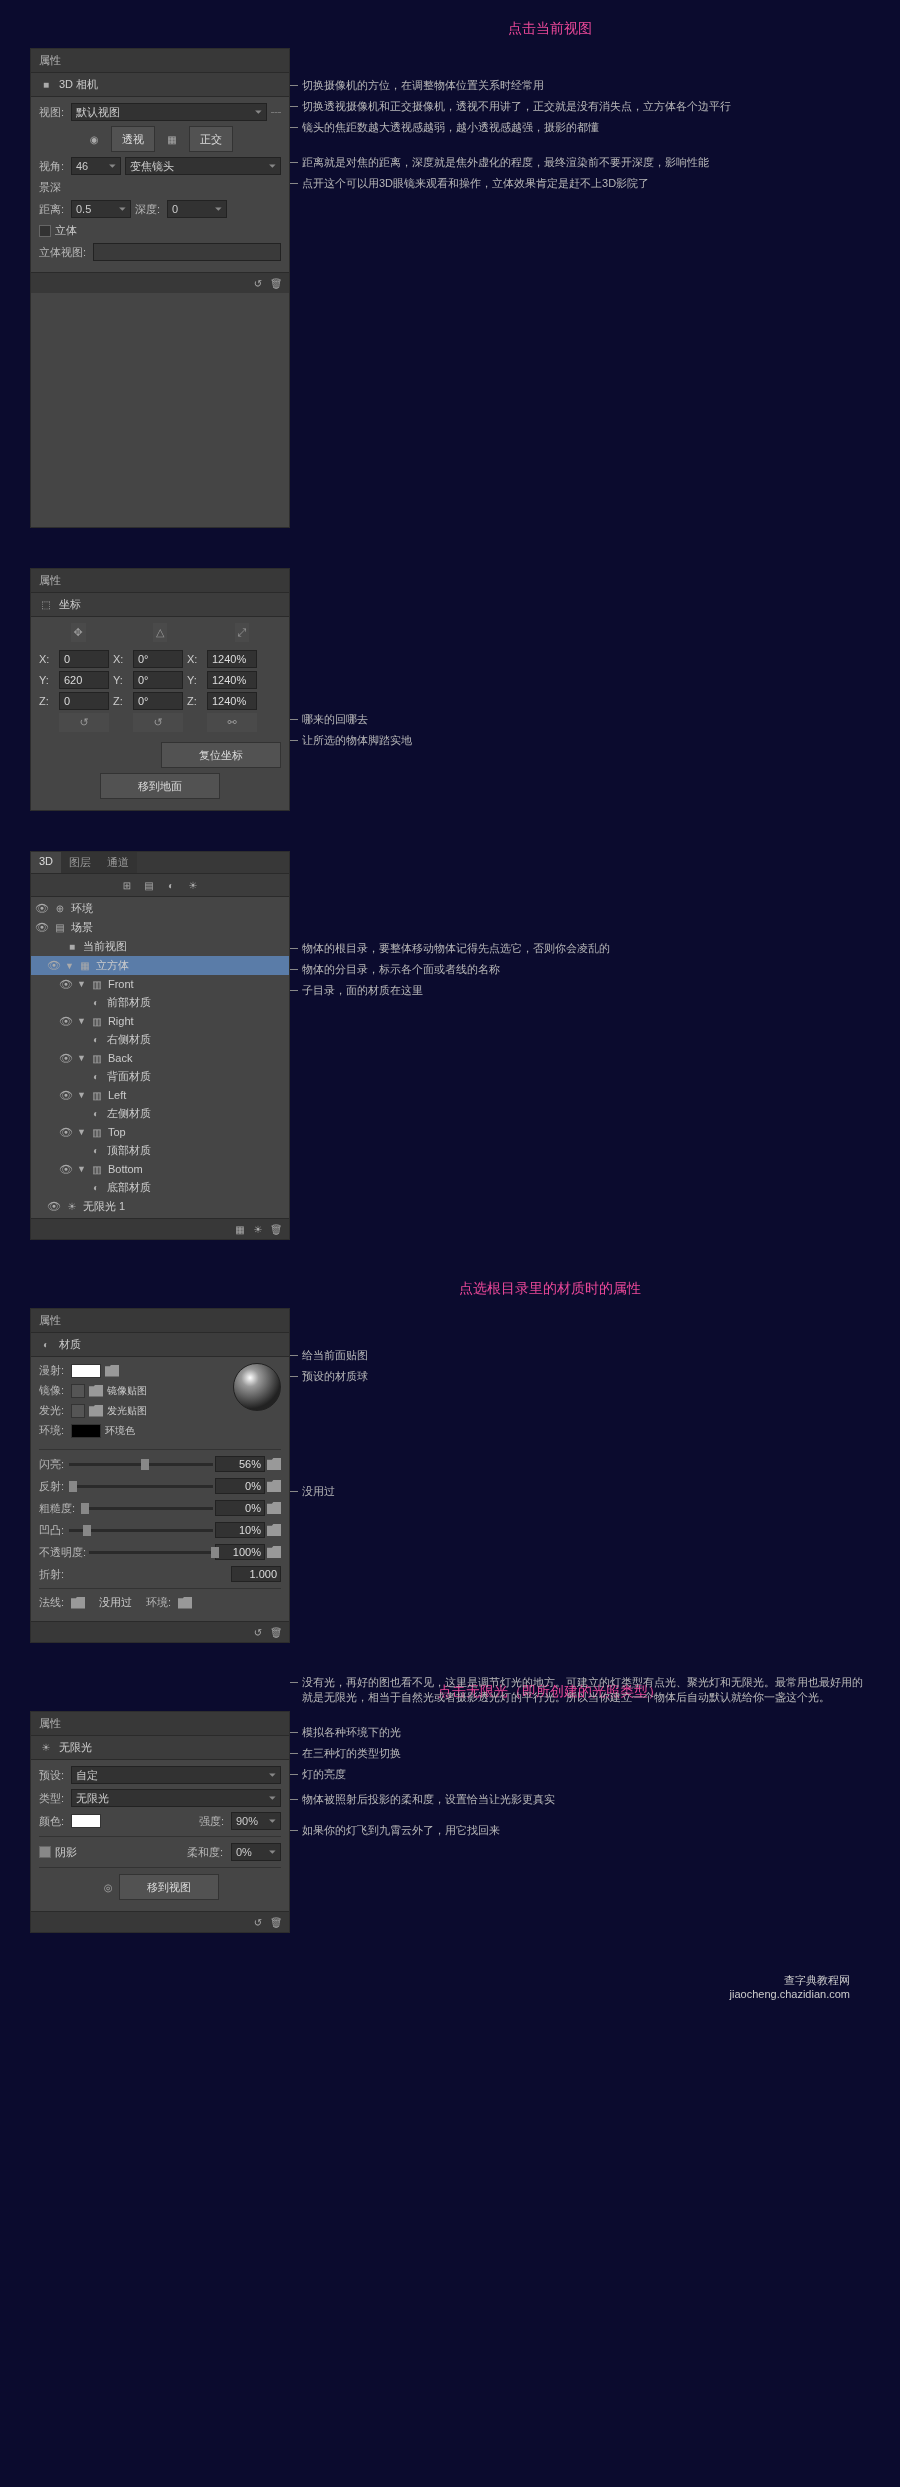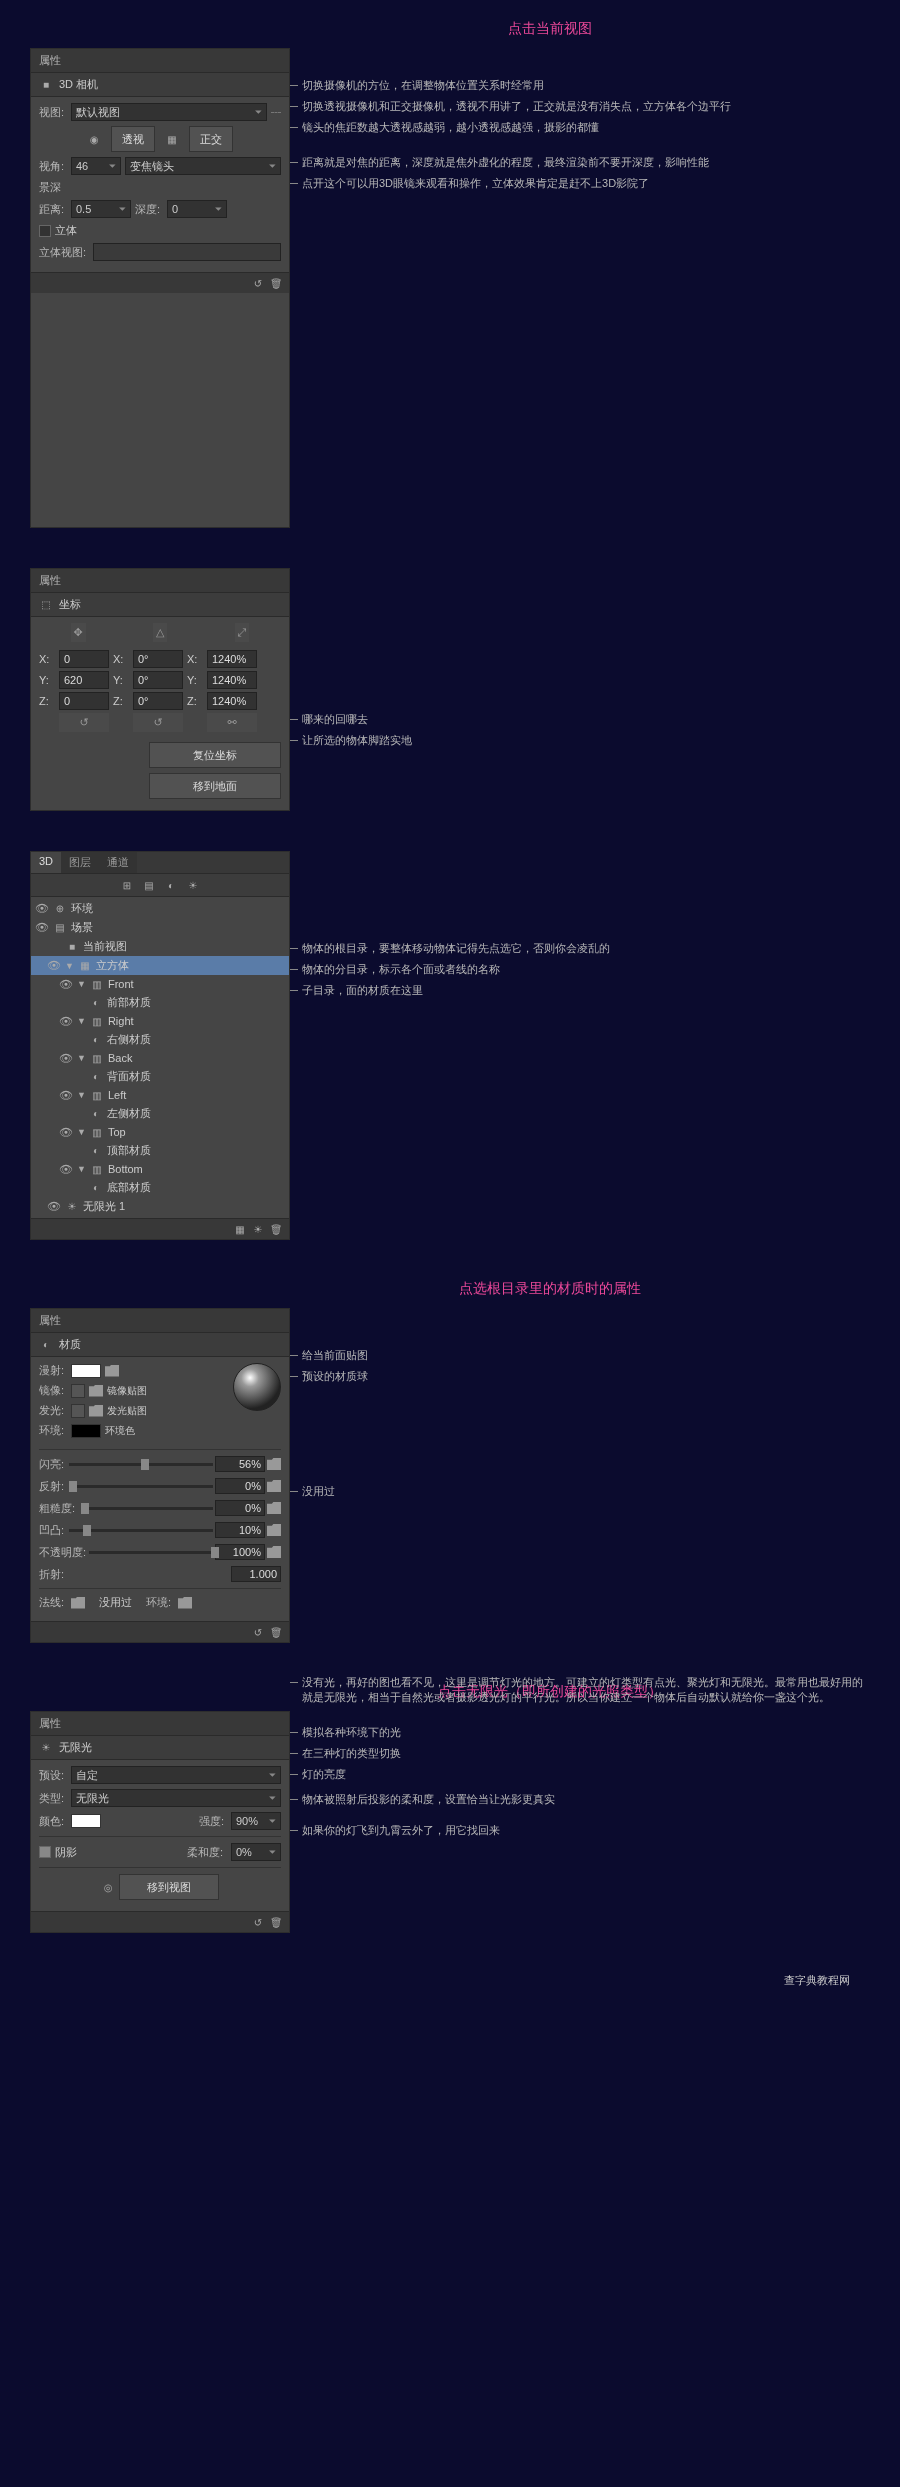--- a/index.html
+++ b/index.html
@@ -11,21 +11,21 @@
 .panel-header{background:#383838;padding:4px 8px;border-bottom:1px solid #2a2a2a;display:flex;align-items:center;gap:6px}
 .panel-title{color:#b8b8b8}
 .panel-sub{background:#3c3c3c;padding:4px 8px;border-bottom:1px solid #2a2a2a;display:flex;align-items:center;gap:6px}
 .panel-body{padding:6px 8px}
 .row{display:flex;align-items:center;gap:4px;margin-bottom:5px}
 .label{color:#b8b8b8;min-width:28px}
 .input{background:#323232;border:1px solid #222;padding:2px 4px;color:#ddd;height:18px;flex:1}
 .dropdown{background:#323232;border:1px solid #222;padding:2px 4px;color:#ddd;height:18px;display:flex;align-items:center;justify-content:space-between;flex:1}
 .dropdown::after{content:"⏷";color:#888;font-size:9px}
 .btn{background:#525252;border:1px solid #333;padding:12px 10px;color:#ddd;height:18px;display:inline-flex;align-items:center;justify-content:center;cursor:pointer}
-.btn-wide{width:132px}
+.btn-wide{width:120px}
 .checkbox{width:12px;height:12px;background:#323232;border:1px solid #666;display:inline-block}
 .swatch{width:30px;height:14px;border:1px solid #333;display:inline-block}
 .swatch-sm{width:14px;height:14px;border:1px solid #333;display:inline-block;background:#555}
 .panel-footer{background:#383838;padding:3px 6px;border-top:1px solid #2a2a2a;display:flex;justify-content:flex-end;gap:4px}
 .icon{width:14px;height:14px;display:inline-flex;align-items:center;justify-content:center;color:#aaa;font-size:10px}
 .annotations{flex:1;padding-top:4px}
 .anno{color:#b8b8b8;font-size:11px;margin-bottom:6px;position:relative}
 .anno::before{content:"";position:absolute;left:-12px;top:7px;width:8px;height:1px;background:#888}
 .tree-row{display:flex;align-items:center;gap:4px;padding:2px 4px}
 .tree-row.sel{background:#5a7ca8}
@@ -163,21 +163,21 @@
           <span></span>
             <span class="axis-icon">↺</span>
           <span></span>
             <span class="axis-icon">↺</span>
           <span></span>
             <span class="axis-icon">⚯</span>
         </div>
         <div class="row" style="justify-content:flex-end;margin-top:10px">
           <span class="btn btn-wide">复位坐标</span>
         </div>
-        <div class="row" style="justify-content:flex-end">
+        <div class="row" style="justify-content:center">
           <span class="btn btn-wide">移到地面</span>
         </div>
       </div>
     </div>
     <div class="annotations">
       <div class="anno" style="margin-top:140px">哪来的回哪去</div>
       <div class="anno" style="margin-top:6px">让所选的物体脚踏实地</div>
     </div>
   </div>
 </div>
@@ -471,13 +471,14 @@
       <div class="anno">在三种灯的类型切换</div>
       <div class="anno">灯的亮度</div>
       <div class="anno" style="margin-top:10px">物体被照射后投影的柔和度，设置恰当让光影更真实</div>
       <div class="anno" style="margin-top:16px">如果你的灯飞到九霄云外了，用它找回来</div>
     </div>
   </div>
 </div>
 
 <div class="watermark">
   <div>查字典教程网</div>
+  <div>jiaocheng.chazidian.com</div>
 </div>
 
 </body></html>

